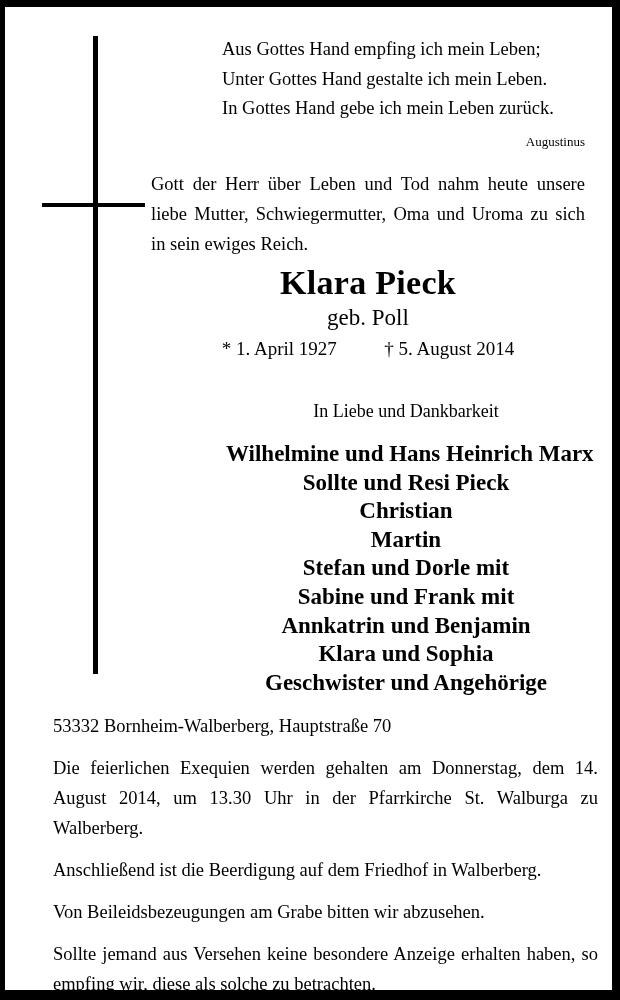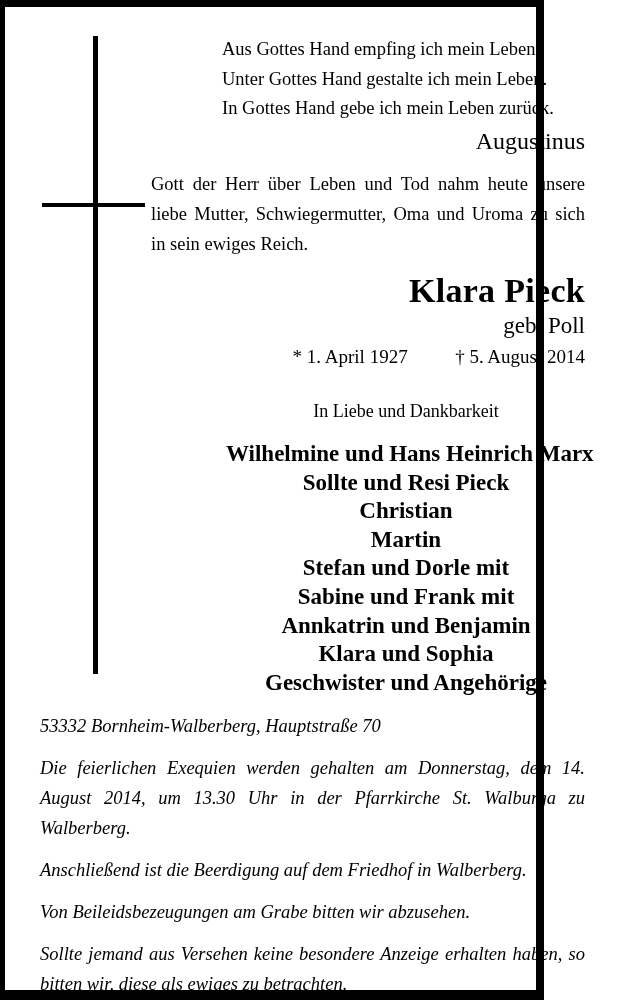--- a/index.html
+++ b/index.html
@@ -13,21 +13,21 @@
     height: 1000px;
     overflow: hidden;
     font-family: "Liberation Serif", "DejaVu Serif", serif;
     color: #000000;
   }
 
   
   #obituary-card {
     position: relative;
     box-sizing: border-box;
-    width: 544px;
+    width: 620px;
     height: 1000px;
     background: #1d4ed8;
     border-top: 7px solid #000000;
     border-left: 5px solid #000000;
     border-right: 8px solid #000000;
     border-bottom: 10px solid #000000;
   }
   #card-inner {
     position: relative;
     box-sizing: border-box;
@@ -76,43 +76,43 @@
     top: 28px;
     width: 363px;
     text-align: left;
   }
   .verse-line {
     font-size: 18.5px;
     line-height: 29.5px;
     white-space: nowrap;
   }
   .verse-attribution {
-    font-size: 24px;
+    font-size: 13px;
     line-height: 29.5px;
     text-align: right;
     margin-top: 3px;
   }
 
   .announcement-block {
     position: absolute;
     left: 146px;
     top: 162px;
     width: 434px;
     font-size: 18.5px;
     line-height: 30px;
     text-align: justify;
     text-justify: inter-word;
   }
 
   .identity-block {
     position: absolute;
     left: 146px;
-    top: 264px;
+    top: 256px;
     width: 434px;
-    text-align: right;
+    text-align: center;
   }
   #deceased-name {
     font-size: 34px;
     font-weight: bold;
     line-height: 40px;
     letter-spacing: 0.3px;
   }
   #maiden-name {
     font-size: 23px;
     line-height: 26px;
@@ -144,24 +144,23 @@
   .mourner-line {
     font-size: 23px;
     font-weight: bold;
     line-height: 28.6px;
     white-space: nowrap;
   }
 
   
   #details-block {
     position: absolute;
-    left: 35px;
+    left: 48px;
     top: 704px;
     width: 545px;
-    font-style: italic;
   }
   .detail-paragraph {
     font-size: 18.5px;
     line-height: 30px;
     text-align: justify;
     text-justify: inter-word;
     margin-bottom: 12px;
   }
   .detail-paragraph:last-child {
     margin-bottom: 0;
@@ -218,17 +217,17 @@
         <div class="mourner-line">Geschwister und Angehörige</div>
       </div>
 
     </div>
 
     <div id="details-block">
       <div class="detail-paragraph nowrap-line">53332 Bornheim-Walberberg, Hauptstraße 70</div>
       <div class="detail-paragraph">Die feierlichen Exequien werden gehalten am Donnerstag, dem 14. August 2014, um 13.30 Uhr in der Pfarrkirche St. Walburga zu Walberberg.</div>
       <div class="detail-paragraph nowrap-line">Anschließend ist die Beerdigung auf dem Friedhof in Walberberg.</div>
       <div class="detail-paragraph nowrap-line">Von Beileidsbezeugungen am Grabe bitten wir abzusehen.</div>
-      <div class="detail-paragraph">Sollte jemand aus Versehen keine besondere Anzeige erhalten haben, so bitten wir, diese als ewiges zu betrachten.</div>
+      <div class="detail-paragraph">Sollte jemand aus Versehen keine besondere Anzeige erhalten haben, so empfing wir, diese als solche zu betrachten.</div>
     </div>
 
   </div>
 </div>
 
 </body></html>

